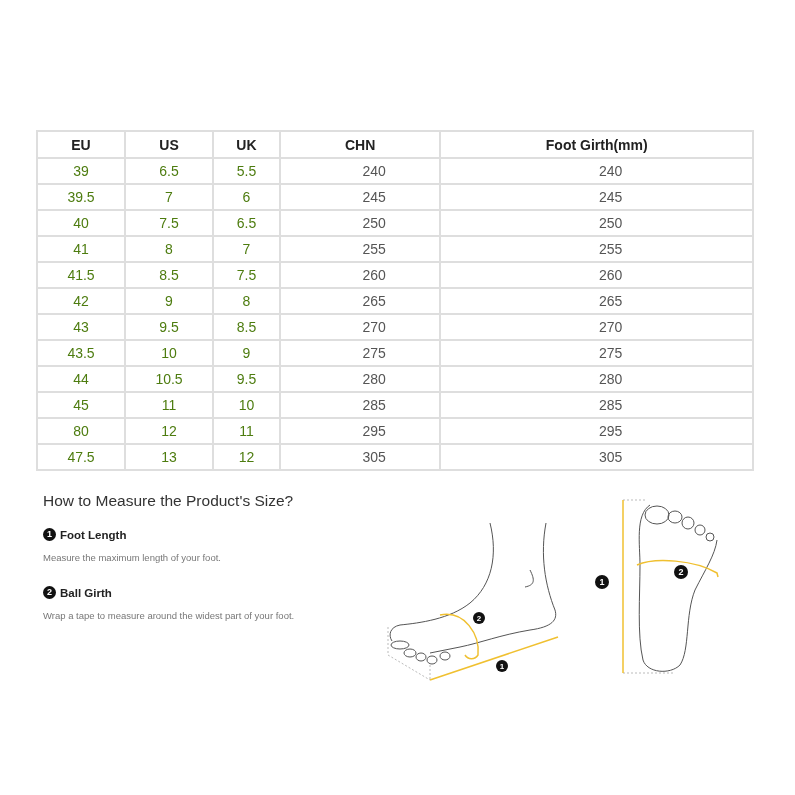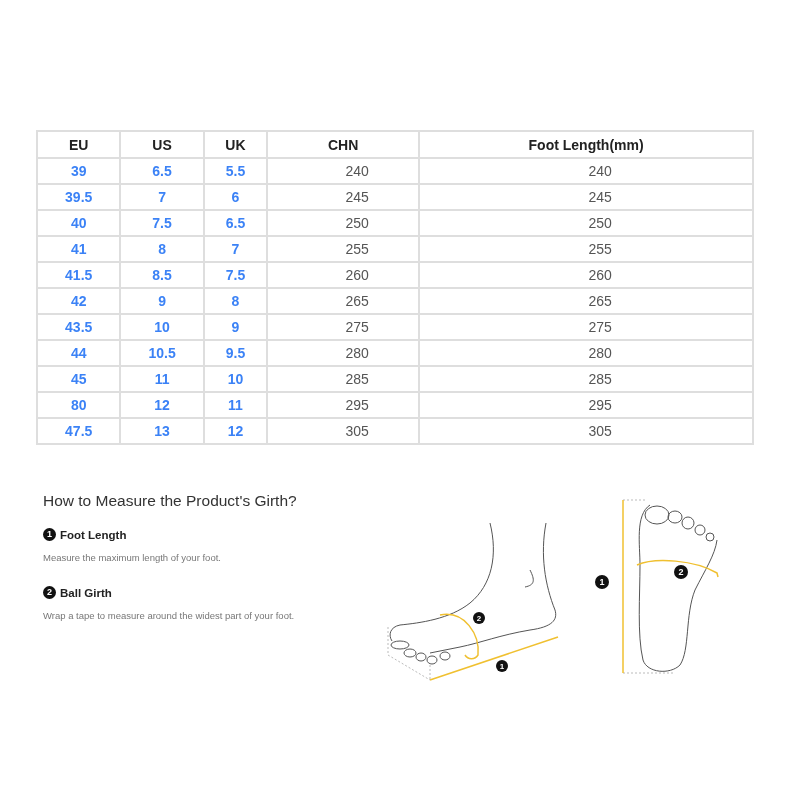--- a/index.html
+++ b/index.html
@@ -2,40 +2,40 @@
 <html><head>
 <meta charset="utf-8">
 <style>
   html, body { margin:0; padding:0; background:#fff; }
   body { width:795px; height:795px; position:relative; overflow:hidden; font-family:"Liberation Sans", sans-serif; }
   table.size { position:absolute; left:36px; top:110px; width:718px; border-collapse:separate; border-spacing:0;
     border-top:2px solid #dedede; border-left:2px solid #dedede;margin-top:20px; }
   table.size th, table.size td { border-right:2px solid #dedede; border-bottom:2px solid #dedede;
     height:24px; padding:0; text-align:center; font-size:14px; }
   table.size th { font-weight:bold; color:#222; height:25px; }
-  table.size td.b { font-weight:bold; color:#3b82f6; }
+  table.size td.b { font-weight:normal; color:#4d7c0f; }
   table.size td.l { font-weight:normal; color:#555;padding-left:28px; }
   .measure-title { position:absolute; left:43px; top:492px; font-size:15.5px; color:#333; }
   .step { position:absolute; left:43px; font-size:11.5px; font-weight:bold; color:#222; display:flex; align-items:center; }
   .num { display:inline-block; width:13px; height:13px; border-radius:50%; background:#111; color:#fff;
     font-size:9px; font-weight:bold; text-align:center; line-height:13px; margin-right:4px; }
   .desc { position:absolute; left:43px; font-size:9.5px; color:#777; }
   svg { position:absolute; }
 </style>
 </head>
 <body>
 
 <table class="size">
   <thead>
     <tr>
       <th>EU</th>
       <th>US</th>
       <th>UK</th>
       <th>CHN</th>
-      <th>Foot Length(mm)</th>
+      <th>Foot Girth(mm)</th>
     </tr>
   </thead>
   <tbody id="tbody">
       <tr>
         <td class="b">39</td>
         <td class="b">6.5</td>
         <td class="b">5.5</td>
         <td class="l">240</td>
         <td class="l">240</td>
       </tr>
@@ -68,20 +68,27 @@
         <td class="l">260</td>
       </tr>
       <tr>
         <td class="b">42</td>
         <td class="b">9</td>
         <td class="b">8</td>
         <td class="l">265</td>
         <td class="l">265</td>
       </tr>
       <tr>
+        <td class="b">43</td>
+        <td class="b">9.5</td>
+        <td class="b">8.5</td>
+        <td class="l">270</td>
+        <td class="l">270</td>
+      </tr>
+      <tr>
         <td class="b">43.5</td>
         <td class="b">10</td>
         <td class="b">9</td>
         <td class="l">275</td>
         <td class="l">275</td>
       </tr>
       <tr>
         <td class="b">44</td>
         <td class="b">10.5</td>
         <td class="b">9.5</td>
@@ -105,21 +112,21 @@
       <tr>
         <td class="b">47.5</td>
         <td class="b">13</td>
         <td class="b">12</td>
         <td class="l">305</td>
         <td class="l">305</td>
       </tr>
     </tbody>
 </table>
 
-<div class="measure-title">How to Measure the Product's Girth?</div>
+<div class="measure-title">How to Measure the Product's Size?</div>
 
 <div class="step" style="top:528px">
   <span class="num">1</span>
   <span>Foot Length</span>
 </div>
 <div class="desc" style="top:552px">Measure the maximum length of your foot.</div>
 
 <div class="step" style="top:586px">
   <span class="num">2</span>
   <span>Ball Girth</span>

